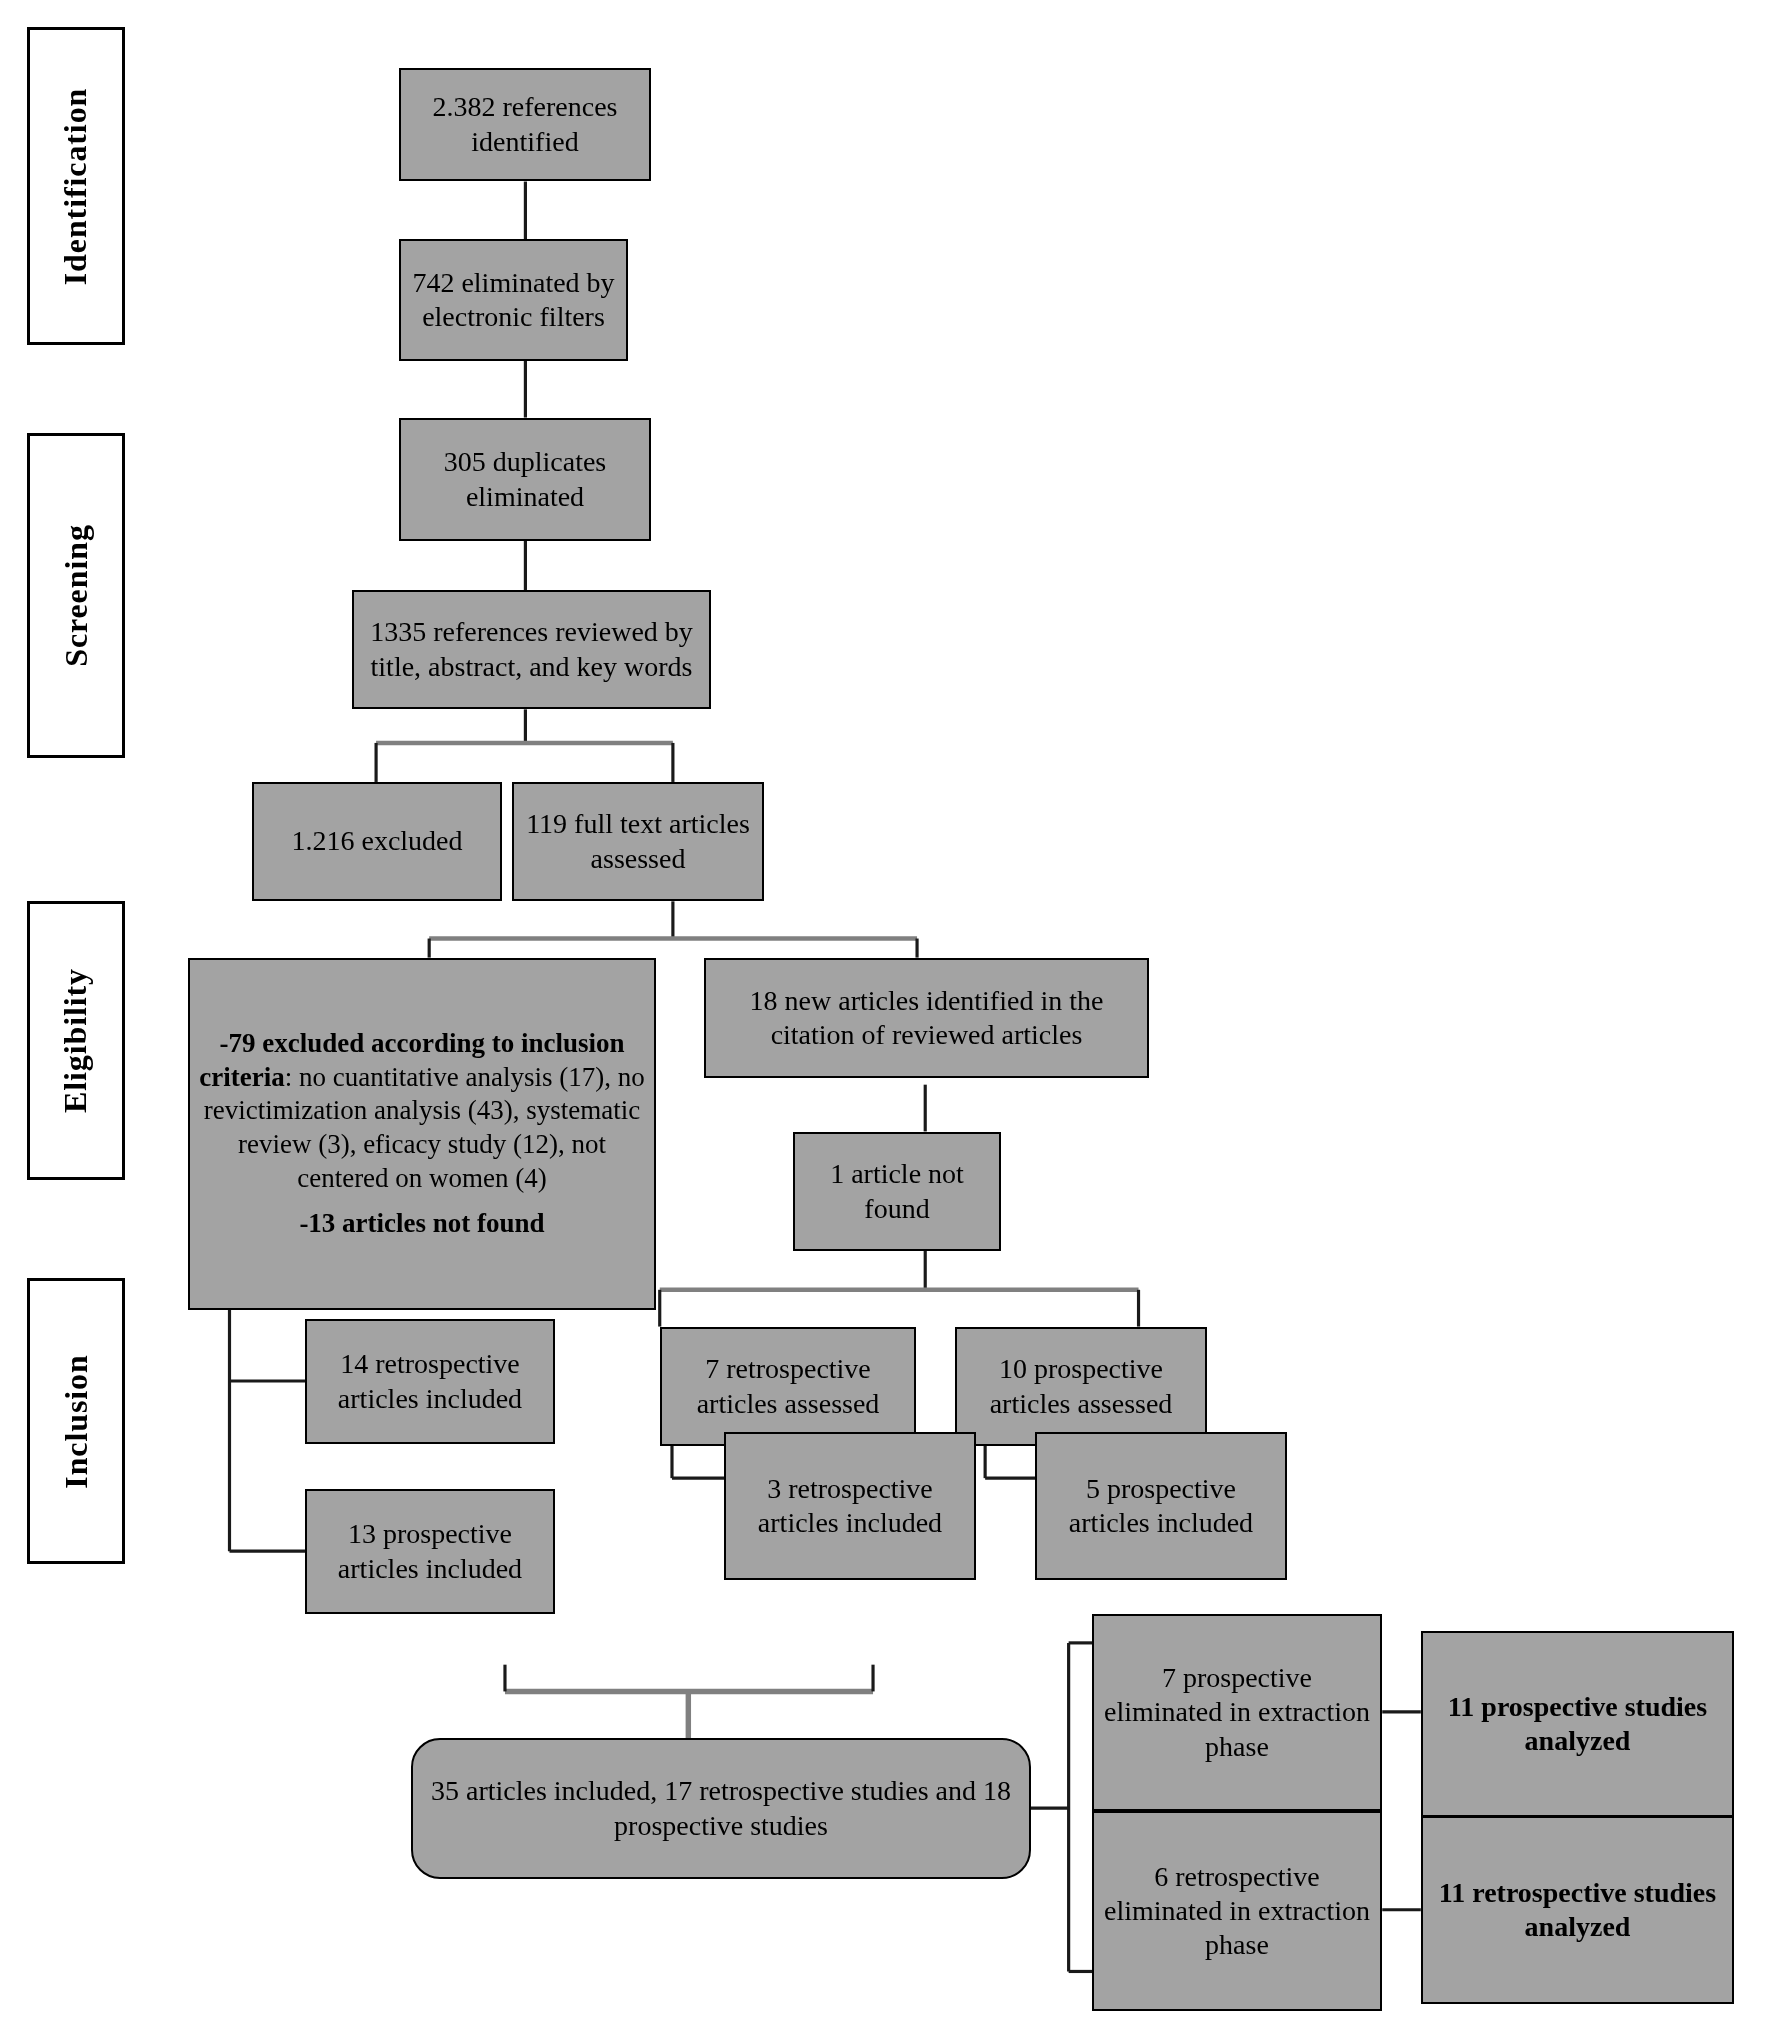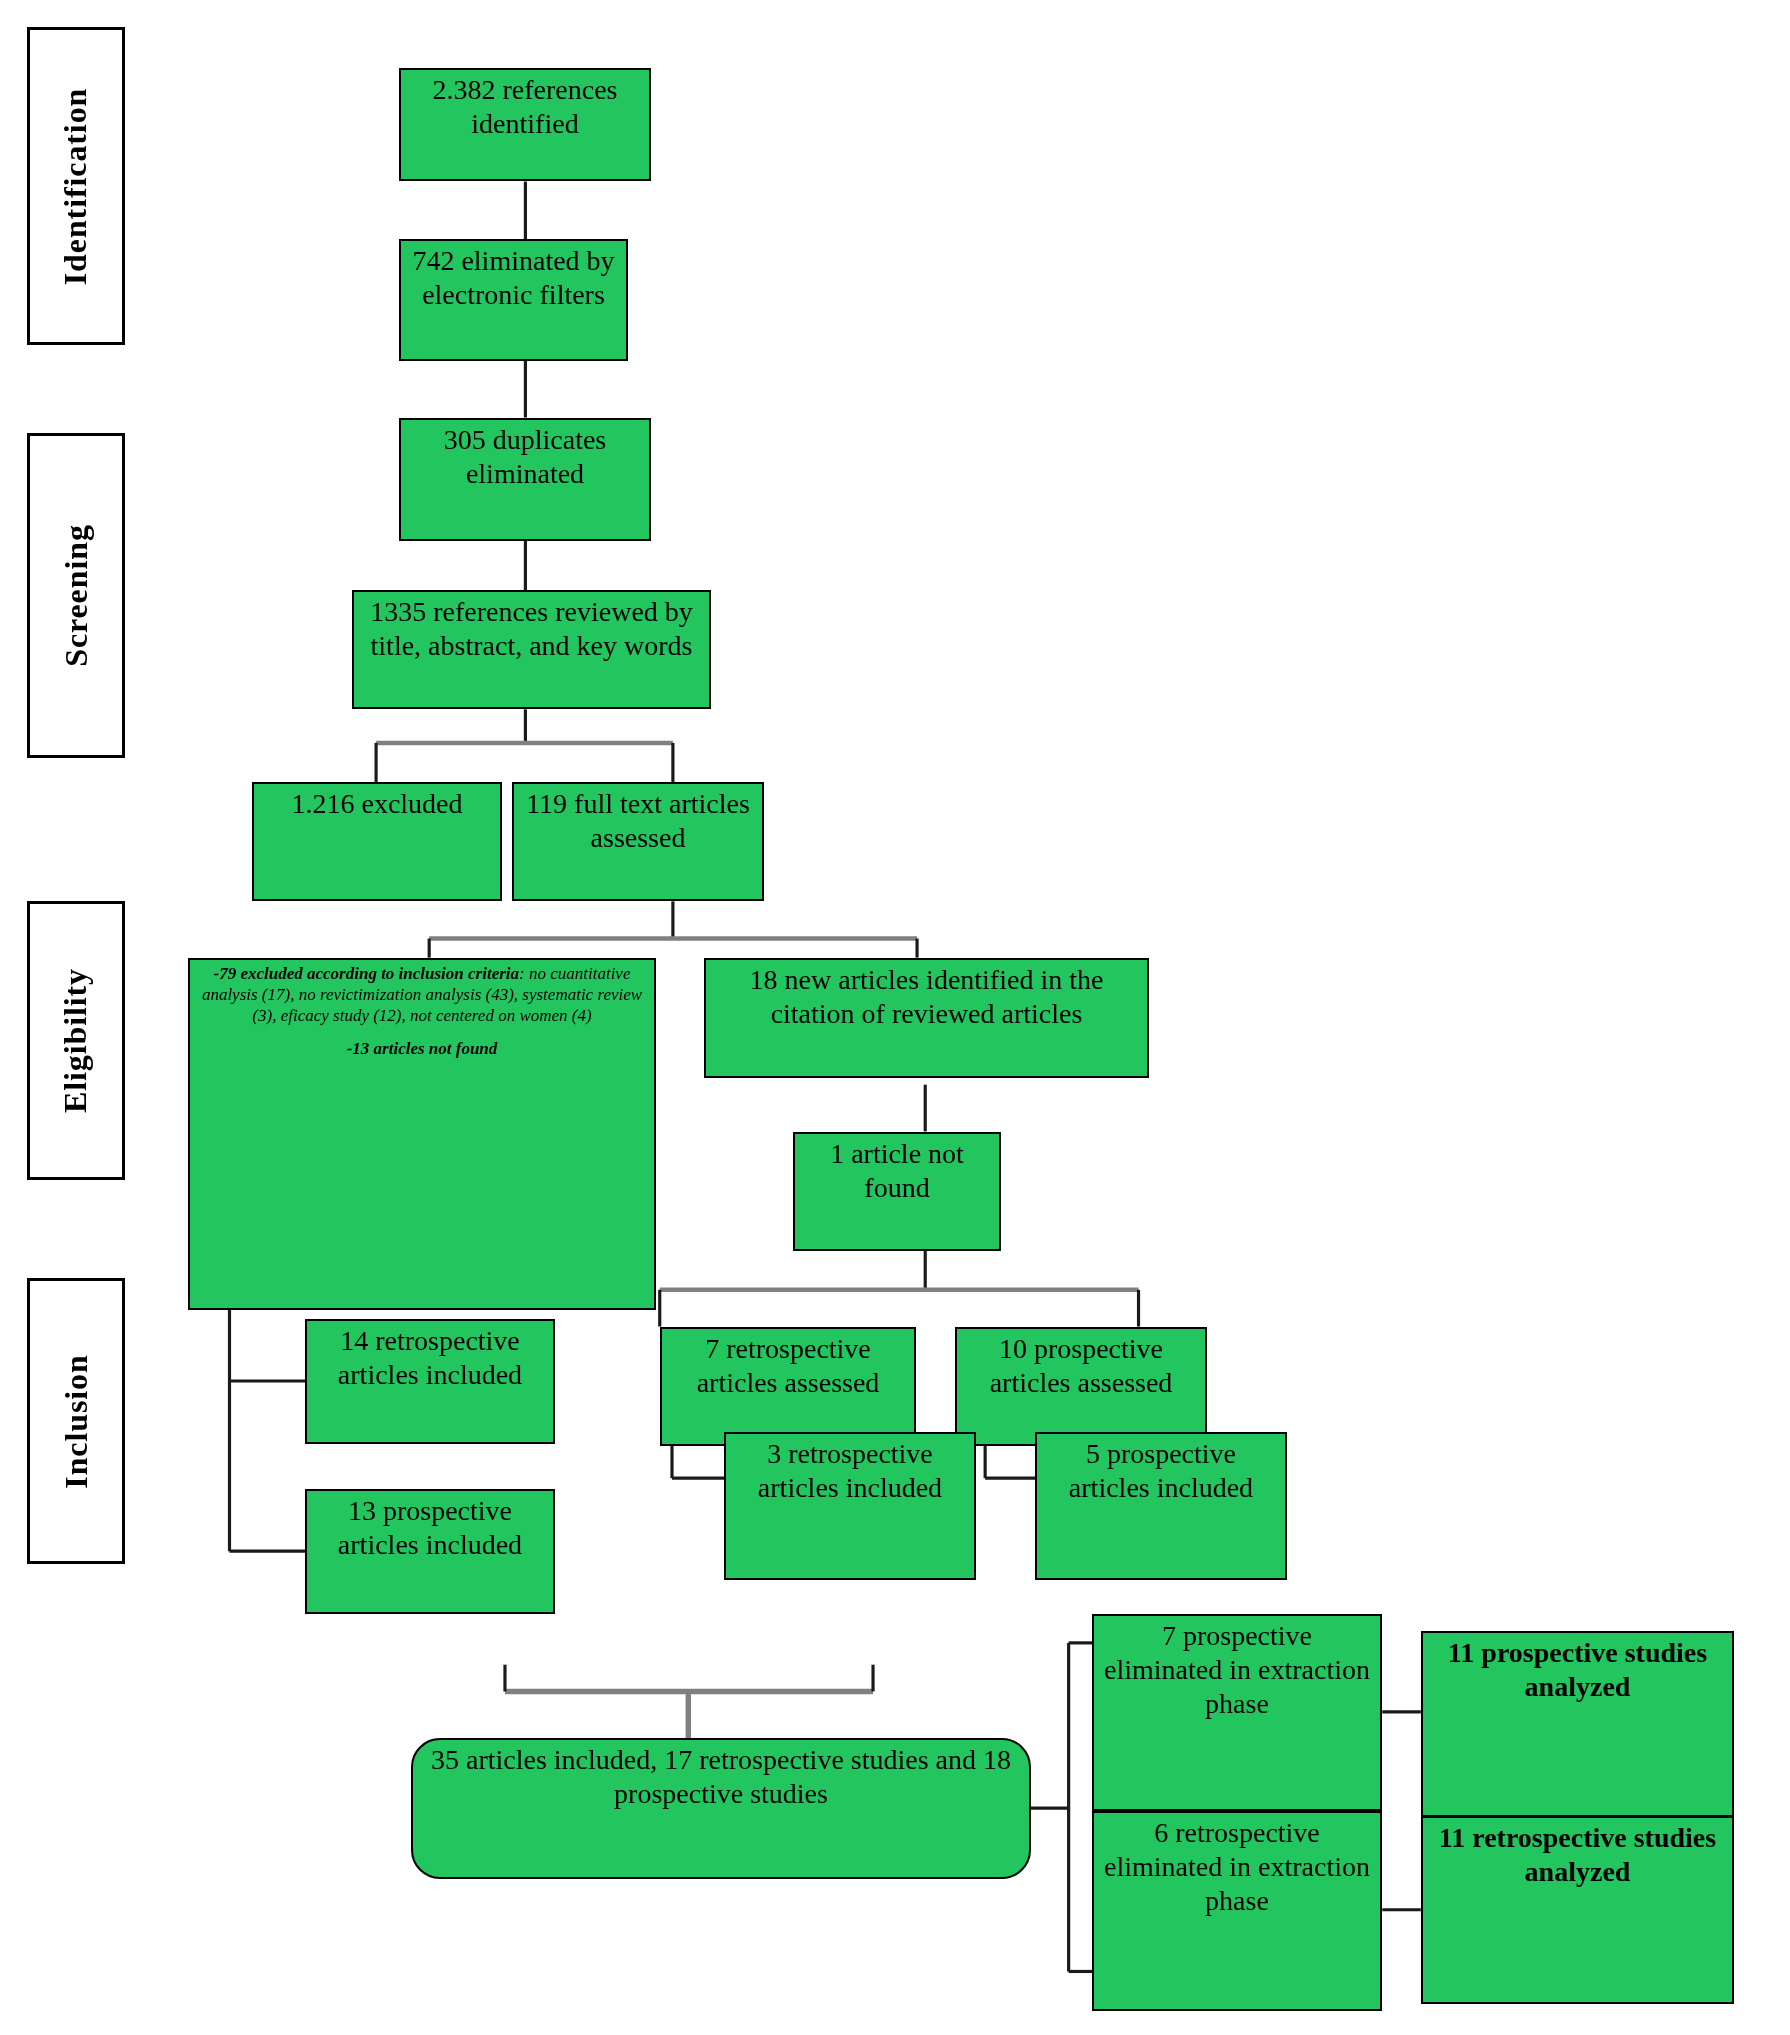--- a/index.html
+++ b/index.html
@@ -23,23 +23,23 @@
     left: 0;
     top: 0;
     width: 1791px;
     height: 2035px;
     pointer-events: none;
   }
   .box {
     position: absolute;
     box-sizing: border-box;
     border: 2.7px solid #000000;
-    background: #22c55e;
+    background: #a3a3a3;
     display: flex;
-    align-items: flex-start;
+    align-items: center;
     justify-content: center;
     text-align: center;
     line-height: 1.22;
     font-size: 28px;
     padding: 2.7px 5.4px;
     z-index: 2;
   }
   .box-inner {
     width: 100%;
   }
@@ -56,23 +56,22 @@
   .stage-label span {
     display: block;
     transform: rotate(-90deg);
     white-space: nowrap;
     font-weight: bold;
     font-size: 32px;
     letter-spacing: 0.9px;
   }
   .bold { font-weight: bold; }
   .excl-box {
-    font-size: 17px;
+    font-size: 27px;
     line-height: 1.25;
-    font-style: italic;
   }
   .excl-box .excl-lead { font-weight: bold; }
   .excl-box .excl-foot { font-weight: bold; display:block; margin-top: 11.8px; }
 </style>
 </head>
 <body>
 
 <div id="canvas">
 
   <svg class="connectors" viewBox="0 0 3945 4484" xmlns="http://www.w3.org/2000/svg">

